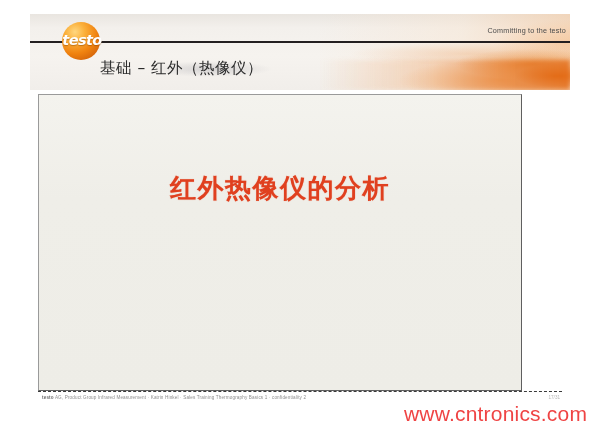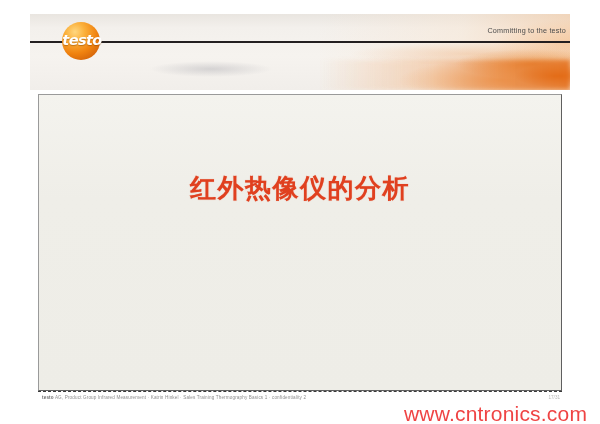--- a/index.html
+++ b/index.html
@@ -142,21 +142,21 @@
     letter-spacing: .5px;
     z-index: 4;
     white-space: nowrap;
   }
 
   
   .content-panel {
     position: absolute;
     left: 8px;
     top: 80px;
-    width: 524px;
+    width: 484px;
     height: 297px;
     background: #84cc16;
     border: 1px solid #9a9a9a;
     border-right-color: #5f5f5f;
     border-bottom-color: #5f5f5f;
     box-sizing: border-box;
   }
   .content-inner {
     position: absolute;
     inset: 0;
@@ -227,20 +227,21 @@
 
   <div class="top-rule"></div>
 
   <div class="tagline">Committing to the testo</div>
 
   <div class="logo">
     <div class="logo-ball"></div>
     <div class="logo-word">testo</div>
   </div>
 
+  <div class="slide-title">基础 – 红外（热像仪）</div>
 
   <div class="content-panel">
     <div class="content-inner">
       <div class="main-heading">红外热像仪的分析</div>
     </div>
   </div>
 
   <div class="footer-rule"></div>
   <div class="footer-text"><b>testo</b><span> AG, Product Group Infrared Measurement · Katrin Hinkel · Sales Training Thermography Basics 1 · confidentiality 2</span></div>
   <div class="footer-page">17/31</div>

